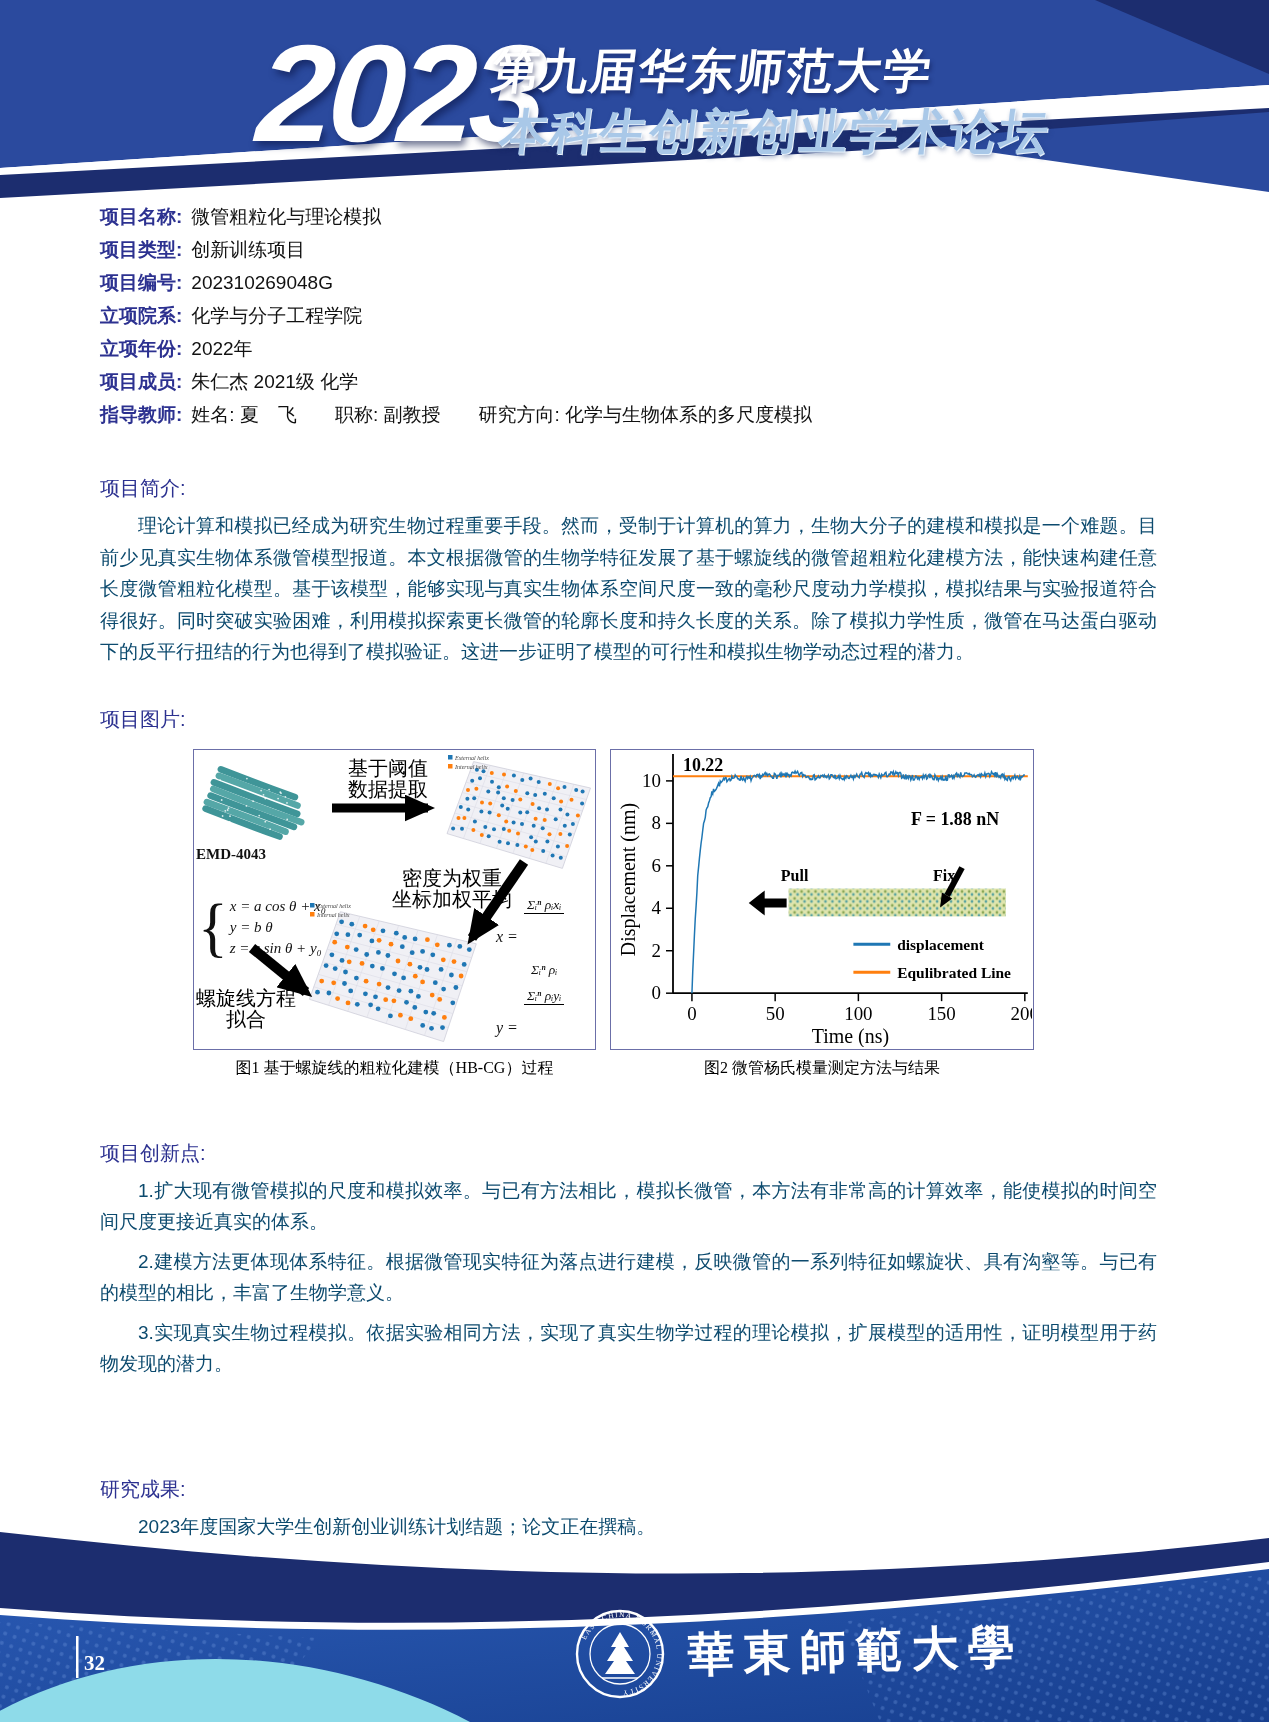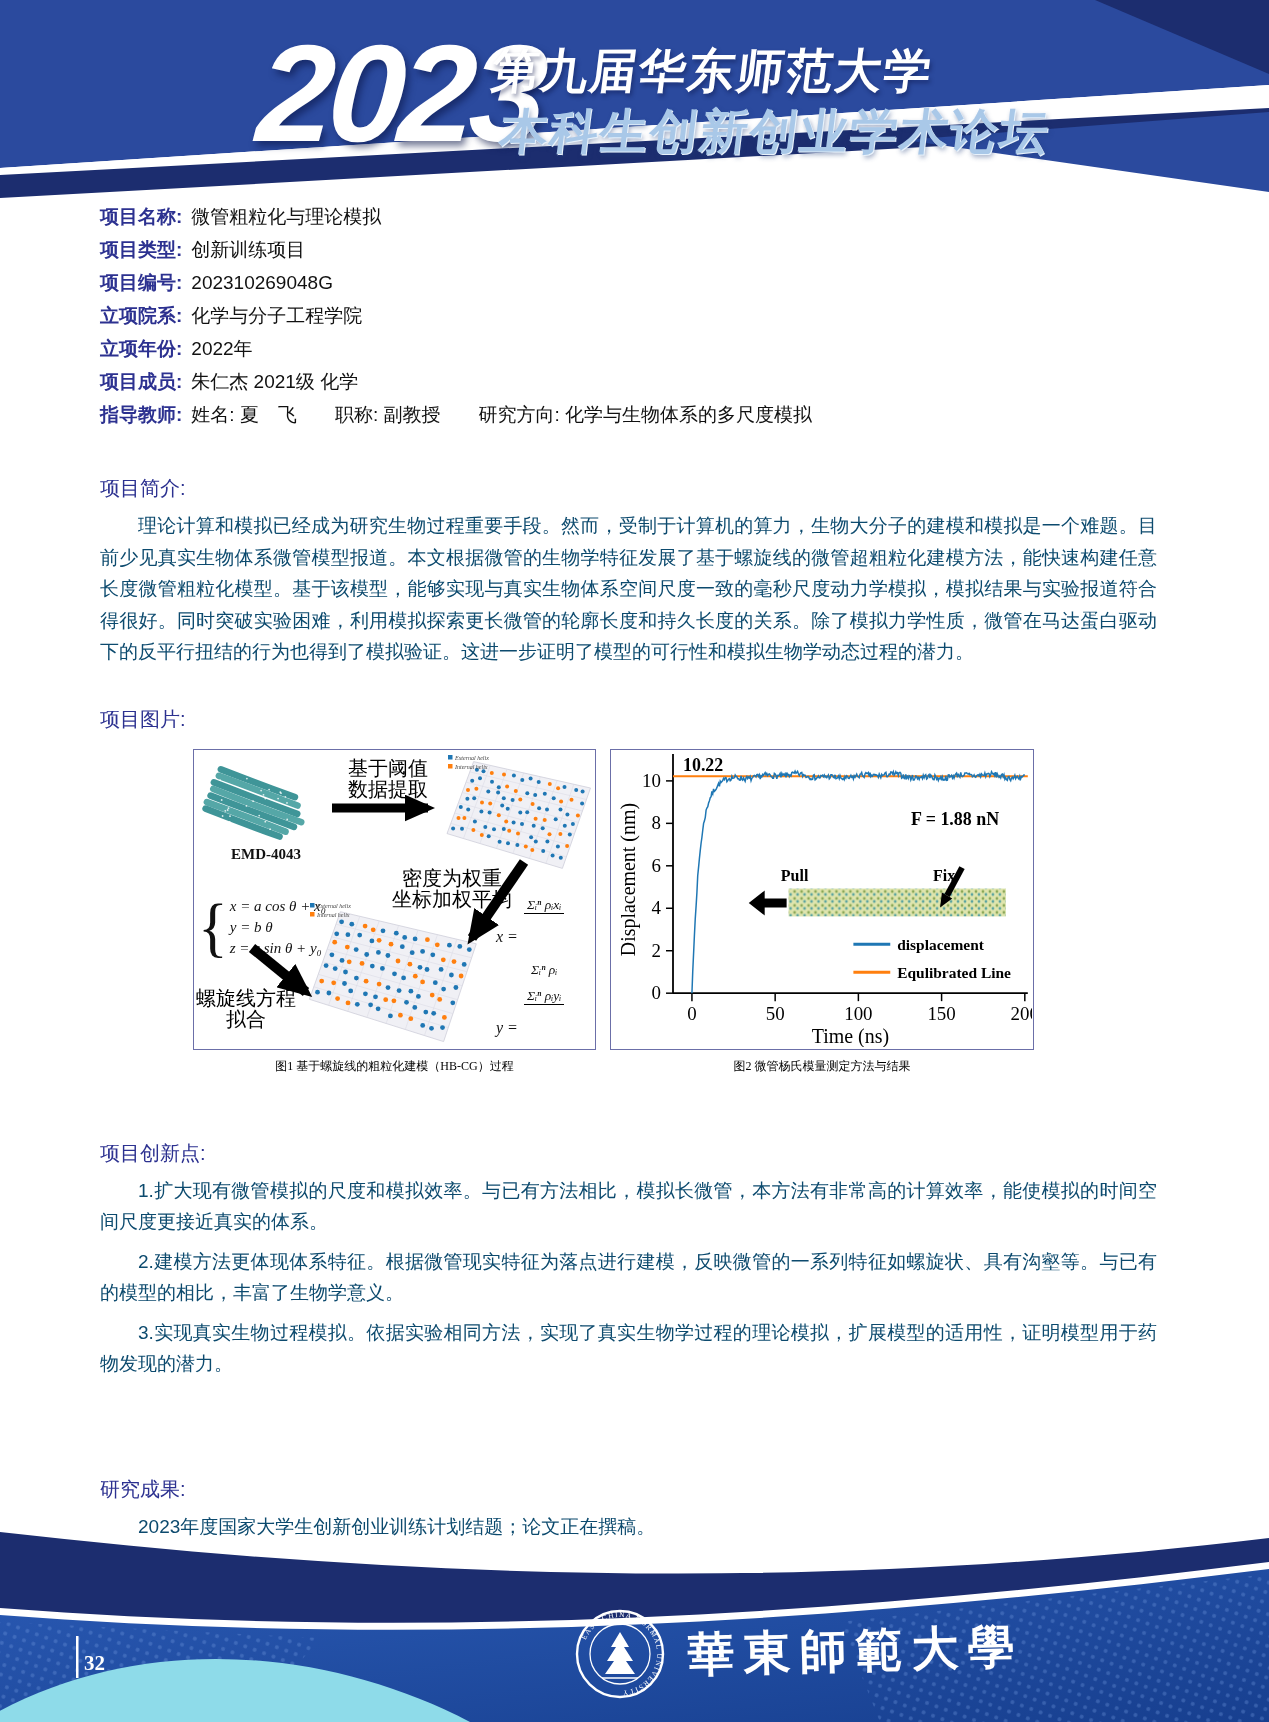--- a/index.html
+++ b/index.html
@@ -27,29 +27,29 @@
   .para{margin:8px 0 0 0;font-size:19px;line-height:31.5px;text-align:justify;
         text-indent:2em;color:#0c4a6e;}
   .h-figs{margin-top:38px;}
 
   
   .figrow{display:flex;margin-top:16px;margin-left:93px;}
   .figbox{box-sizing:border-box;border:1.5px solid #6b6fa8;background:#fff;position:relative;}
   .box1{width:403px;height:301px;margin-right:14px;}
   .box2{width:424px;height:301px;}
   .caprow{display:flex;margin-left:93px;margin-top:8px;height:26px;}
-  .cap{font-family:"Liberation Serif",serif;font-size:12px;color:#000;text-align:center;}
+  .cap{font-family:"Liberation Serif",serif;font-size:16px;color:#000;text-align:center;}
   .cap1{width:403px;margin-right:14px;}
   .cap2{width:424px;}
 
   .fig1{position:relative;width:400px;height:298px;overflow:hidden;}
   .fig1 .abs{position:absolute;}
   .flabel{font-family:"Liberation Serif",serif;font-size:20px;color:#000;text-align:center;
           white-space:pre-line;line-height:21px;}
-  .emd{font-family:"Liberation Serif",serif;font-weight:bold;font-size:15px;text-align:center;}
+  .emd{font-family:"Liberation Serif",serif;font-weight:bold;font-size:15px;}
   .helix{display:flex;align-items:center;}
   .brace{font-family:"Liberation Serif",serif;font-size:62px;font-weight:300;
          transform:scaleY(1.05);margin-right:2px;}
   .heq div{font-family:"Liberation Serif",serif;font-style:italic;font-size:15px;
            line-height:21px;white-space:nowrap;}
   .frow{display:flex;align-items:center;margin-bottom:9px;font-family:"Liberation Serif",serif;}
   .flhs{font-style:italic;font-size:16px;margin-right:6px;}
   .frac{display:inline-flex;flex-direction:column;align-items:center;font-size:13.5px;
         font-style:italic;line-height:17px;gap:47px;}
   .fnum{border-bottom:1.2px solid #000;padding:0 3px;}

